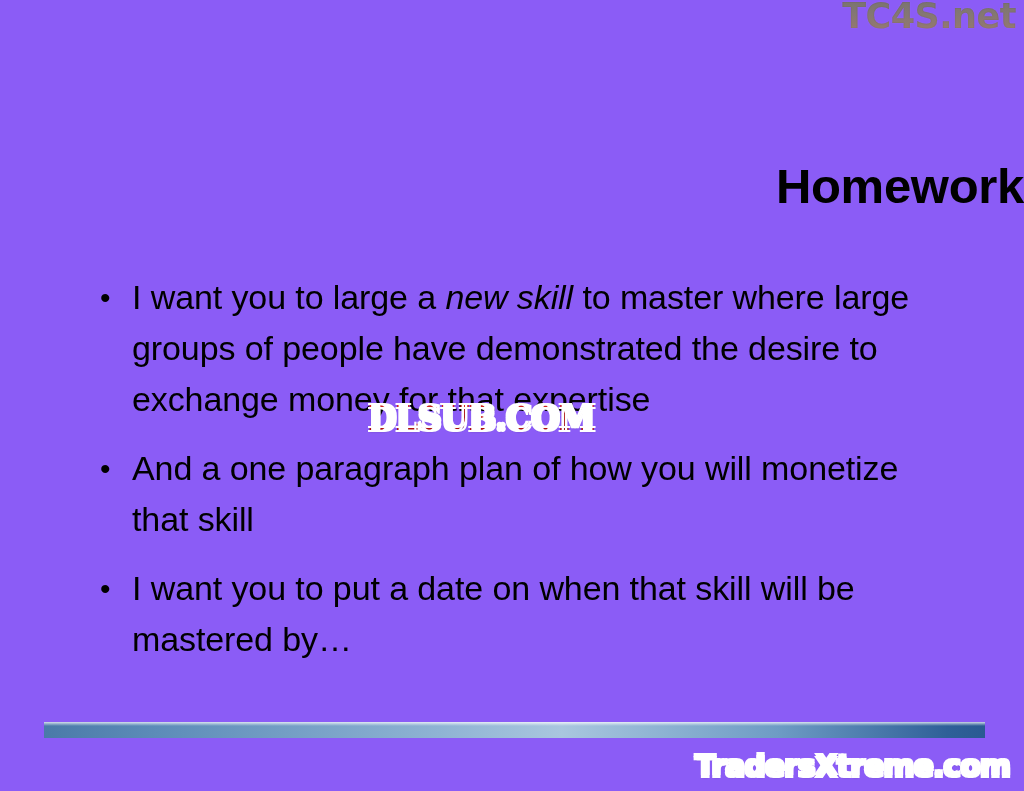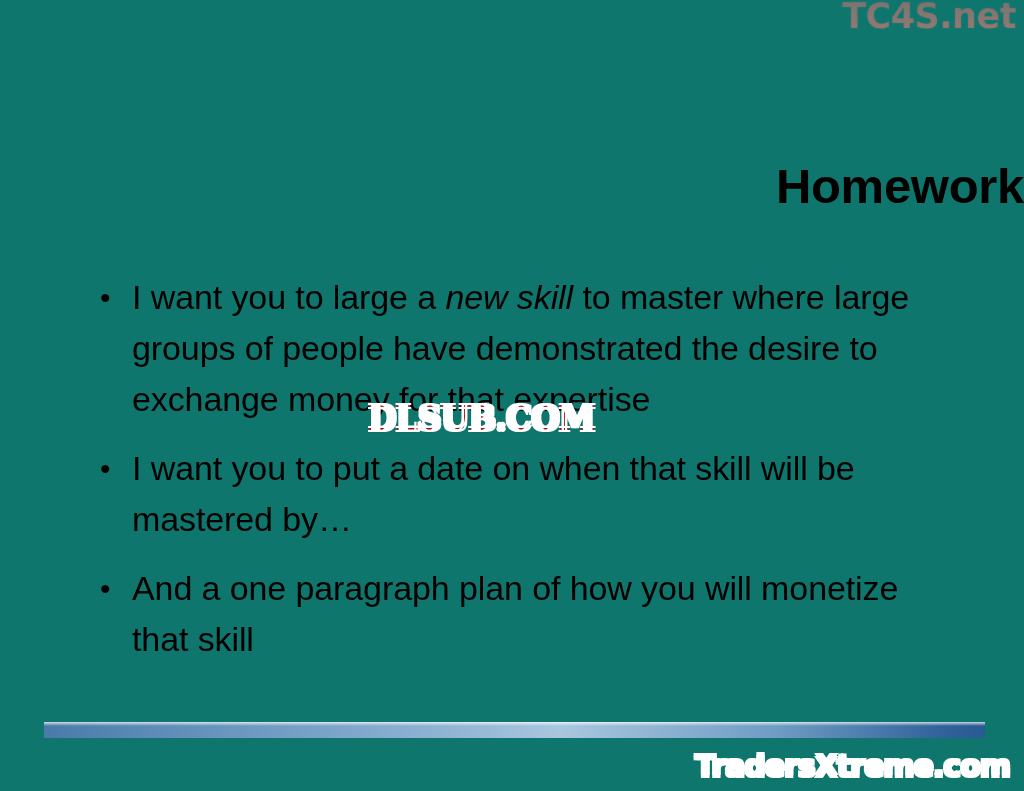--- a/index.html
+++ b/index.html
@@ -12,21 +12,21 @@
     height: 791px;
     position: relative;
     overflow: hidden;
     font-family: "Liberation Sans", sans-serif;
     -webkit-font-smoothing: antialiased;
   }
 
   .slide {
     position: absolute;
     inset: 0;
-    background: #0f766e;
+    background: #8b5cf6;
   }
 
   
   .top-watermark {
     position: absolute;
     top: -2px;
     right: 8px;
     font-family: "DejaVu Sans", sans-serif;
     font-weight: bold;
     font-size: 35px;
@@ -198,22 +198,22 @@
 
 <div class="slide">
 
   <div class="top-watermark">TC4S.net</div>
 
 
   <div class="slide-title">Homework</div>
 
   <ul class="body-list">
     <li class="bullet-item"><span>I want you to large a </span><em>new skill</em><span> to master where large groups of people have demonstrated the desire to exchange money for that expertise</span></li>
+    <li class="bullet-item"><span>And a one paragraph plan of how you will monetize that skill</span></li>
     <li class="bullet-item"><span>I want you to put a date on when that skill will be mastered by…</span></li>
-    <li class="bullet-item"><span>And a one paragraph plan of how you will monetize that skill</span></li>
     <div class="inline-watermark">DLSUB.COM</div>
   </ul>
 
   <div class="footer-bar"></div>
 
   <div class="footer-watermark">TradersXtreme.com</div>
 
 </div>
 
 </body></html>

